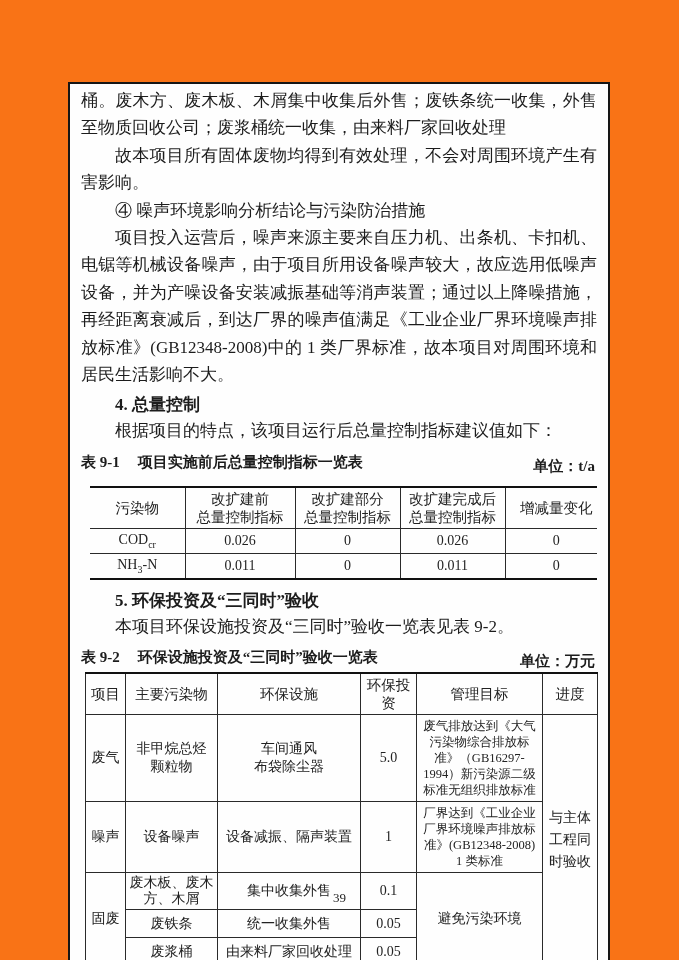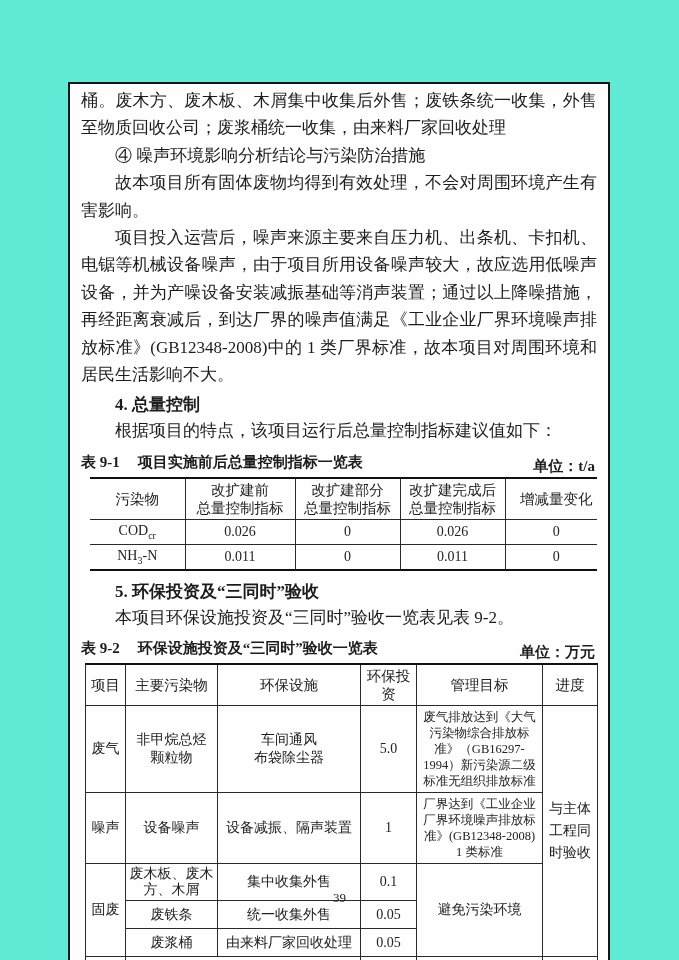--- a/index.html
+++ b/index.html
@@ -4,21 +4,21 @@
 <style>
   html,body{margin:0;padding:0;}
   body{
     width:679px;height:960px;
     background:#ffffff;
     font-family:"Liberation Serif","DejaVu Serif",serif;
     color:#1c1c1c;
     position:relative;
     overflow:hidden;
   }
-  .page{position:absolute;inset:0;background:#5eead4;text-decoration:underline;}
+  .page{position:absolute;inset:0;background:#f97316;text-decoration:underline;}
   .frame{
     position:absolute;left:68px;top:82px;width:542px;
     border:2px solid #161616;
     box-sizing:border-box;
     padding:3px 11px 0 11px;
     background:#fefefe;
   }
   .para{
     margin:0;
     font-size:17px;
@@ -54,21 +54,21 @@
   td{
     text-align:center;
     vertical-align:middle;
     padding:1px 2px;
     color:#222;
   }
   .pre{white-space:pre-line;}
   
   .t1{
     width:507px;
-    margin:4px 0 0 9px;
+    margin:13px 0 0 9px;
     border-top:2.5px solid #111;
     border-bottom:2.5px solid #111;
     font-size:14px;
   }
   .t1 td{border:1px solid #2a2a2a;height:22px;}
   .t1 td:first-child{border-left:none;}
   .t1 td:last-child{border-right:none;padding-left:12px;}
   .t1 .hdr td{font-size:14.5px;height:38px;line-height:18px;}
   sub{font-size:10px;}
   
@@ -95,22 +95,22 @@
     font-size:13px;color:#222;
   }
 </style>
 </head>
 <body>
 
 <div class="page">
   <div class="frame">
 
     <p class="para">桶。废木方、废木板、木屑集中收集后外售；废铁条统一收集，外售至物质回收公司；废浆桶统一收集，由来料厂家回收处理</p>
+    <p class="para indent">故本项目所有固体废物均得到有效处理，不会对周围环境产生有害影响。</p>
     <p class="para indent">④ 噪声环境影响分析结论与污染防治措施</p>
-    <p class="para indent">故本项目所有固体废物均得到有效处理，不会对周围环境产生有害影响。</p>
     <p class="para indent">项目投入运营后，噪声来源主要来自压力机、出条机、卡扣机、电锯等机械设备噪声，由于项目所用设备噪声较大，故应选用低噪声设备，并为产噪设备安装减振基础等消声装置；通过以上降噪措施，再经距离衰减后，到达厂界的噪声值满足《工业企业厂界环境噪声排放标准》(GB12348-2008)中的 1 类厂界标准，故本项目对周围环境和居民生活影响不大。</p>
 
     <p class="heading">4. 总量控制</p>
     <p class="para indent">根据项目的特点，该项目运行后总量控制指标建议值如下：</p>
 
     <div class="caption-row">
       <span class="caption-label">表 9-1</span><span class="caption-title">项目实施前后总量控制指标一览表</span>
       <span class="caption-unit">单位：t/a</span>
     </div>
 

